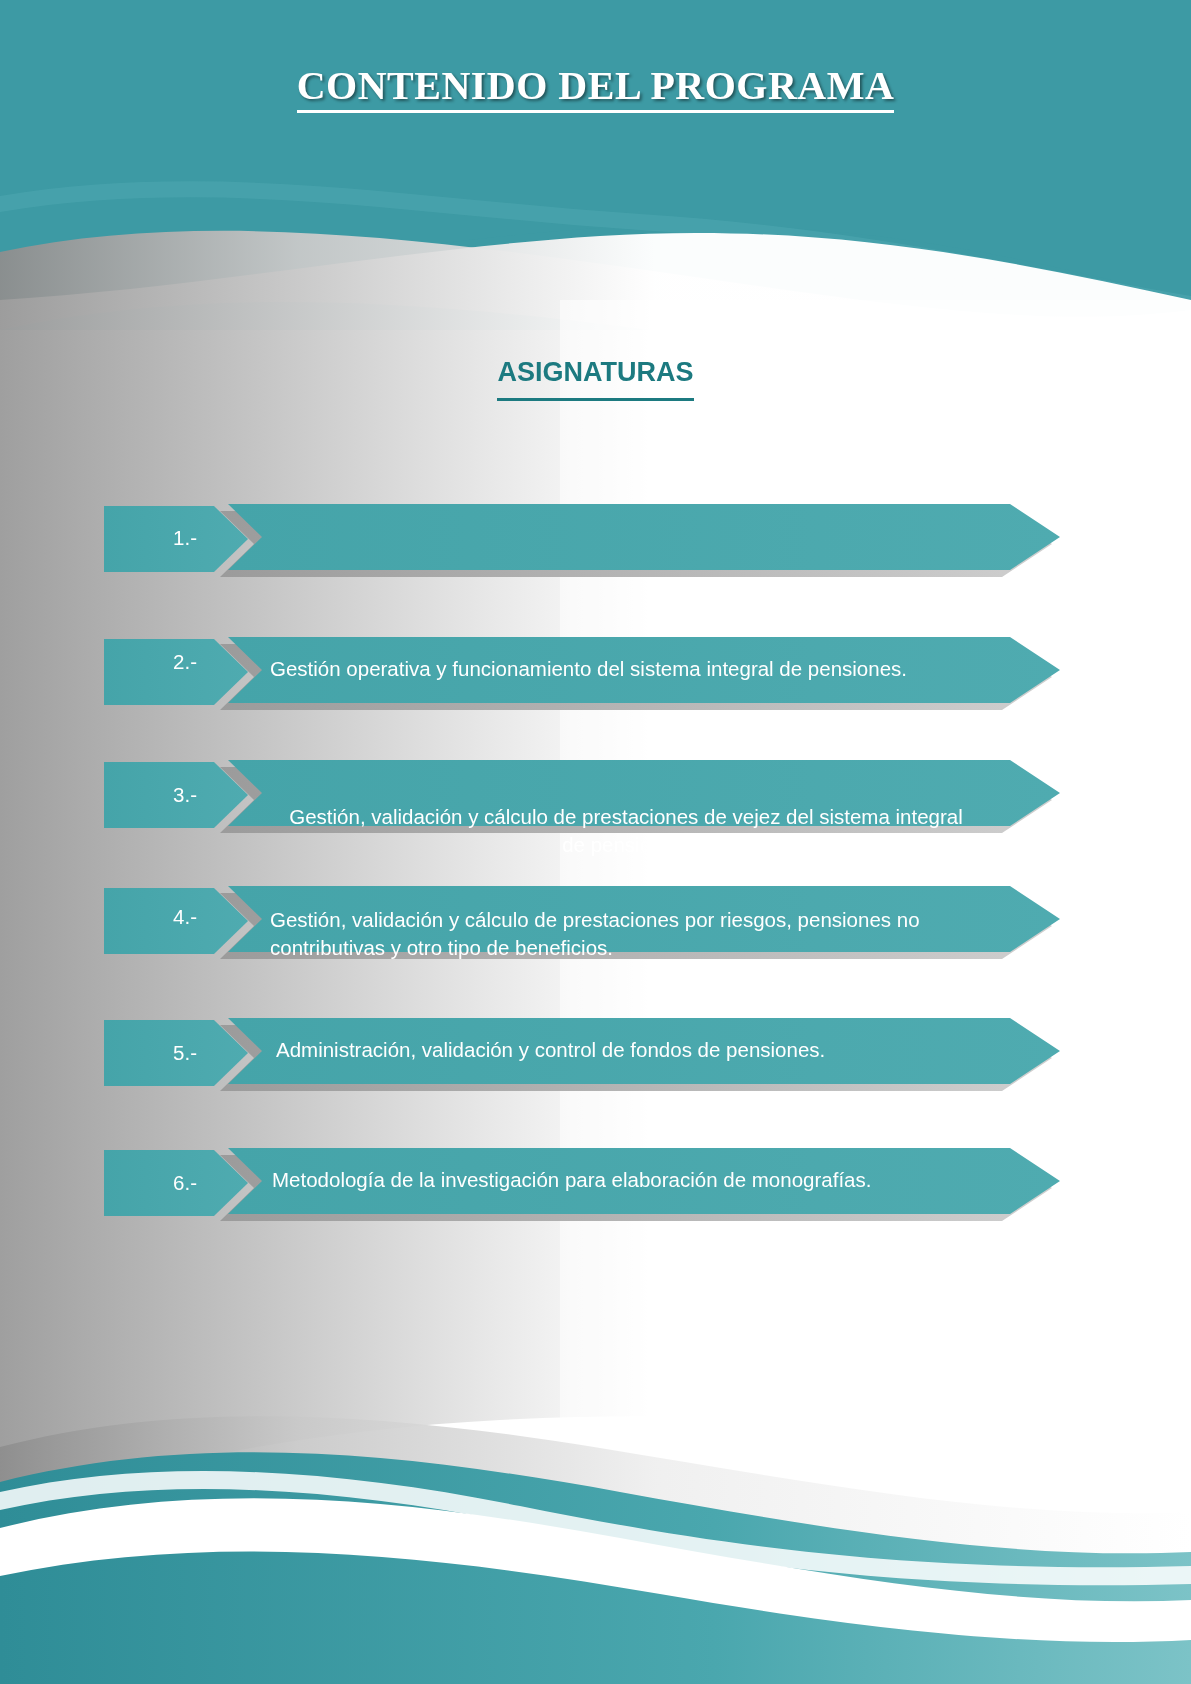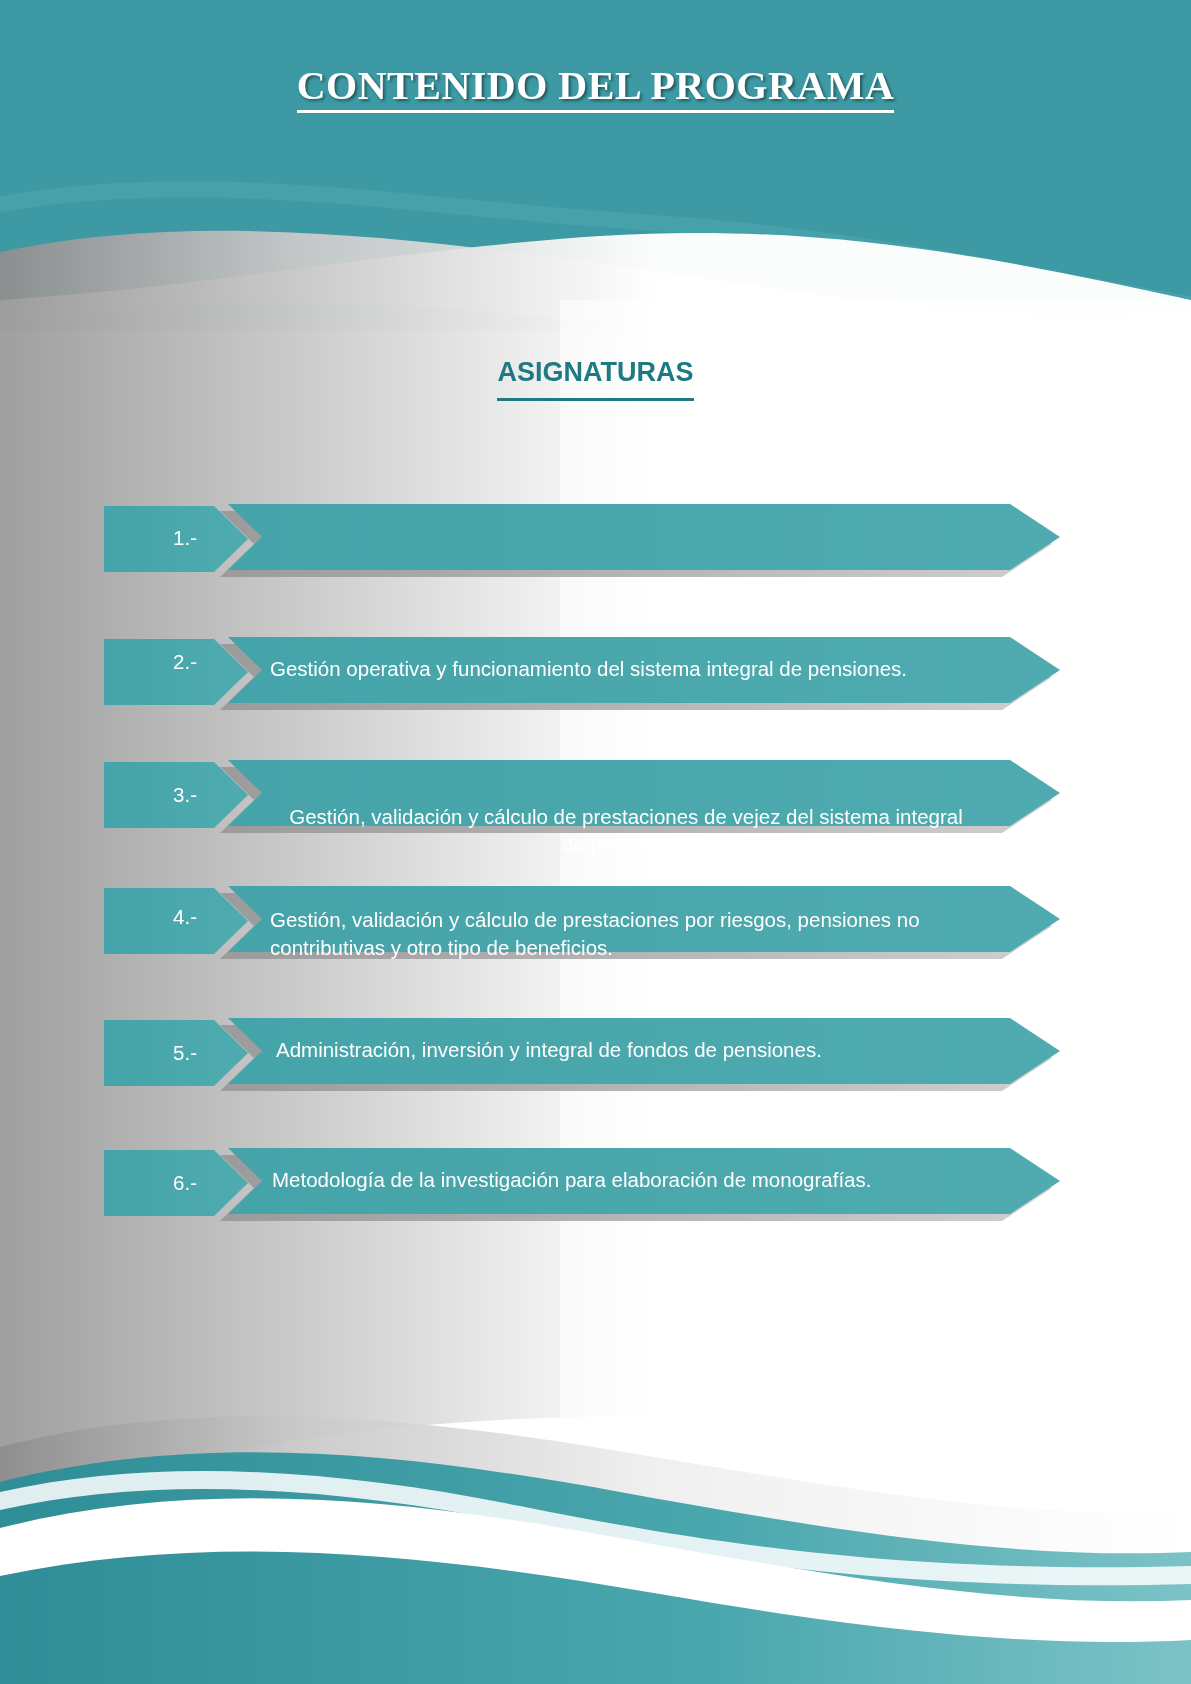--- a/index.html
+++ b/index.html
@@ -196,20 +196,20 @@
     <div class="chev-text" style="left:120px; top:648px; width:130px; text-align:center;">2.-</div>
     <div class="chev-text" style="left:270px; top:655px; width:760px;">Gestión operativa y funcionamiento del sistema integral de pensiones.</div>
 
     <div class="chev-text" style="left:120px; top:781px; width:130px; text-align:center;">3.-</div>
     <div class="chev-text" style="left:276px; top:763px; width:700px; text-align:center;margin-top:40px;">Gestión, validación y cálculo de prestaciones de vejez del sistema integral de pensiones.</div>
 
     <div class="chev-text" style="left:120px; top:903px; width:130px; text-align:center;">4.-</div>
     <div class="chev-text" style="left:270px; top:890px; width:760px;margin-top:16px;">Gestión, validación y cálculo de prestaciones por riesgos, pensiones no contributivas y otro tipo de beneficios.</div>
 
     <div class="chev-text" style="left:120px; top:1039px; width:130px; text-align:center;">5.-</div>
-    <div class="chev-text" style="left:276px; top:1036px; width:740px;">Administración, inversión y integral de fondos de pensiones.</div>
+    <div class="chev-text" style="left:276px; top:1036px; width:740px;">Administración, validación y control de fondos de pensiones.</div>
 
     <div class="chev-text" style="left:120px; top:1169px; width:130px; text-align:center;">6.-</div>
     <div class="chev-text" style="left:272px; top:1166px; width:740px;">Metodología de la investigación para elaboración de monografías.</div>
 
   </div>
 
 </div>
 
 </body></html>

